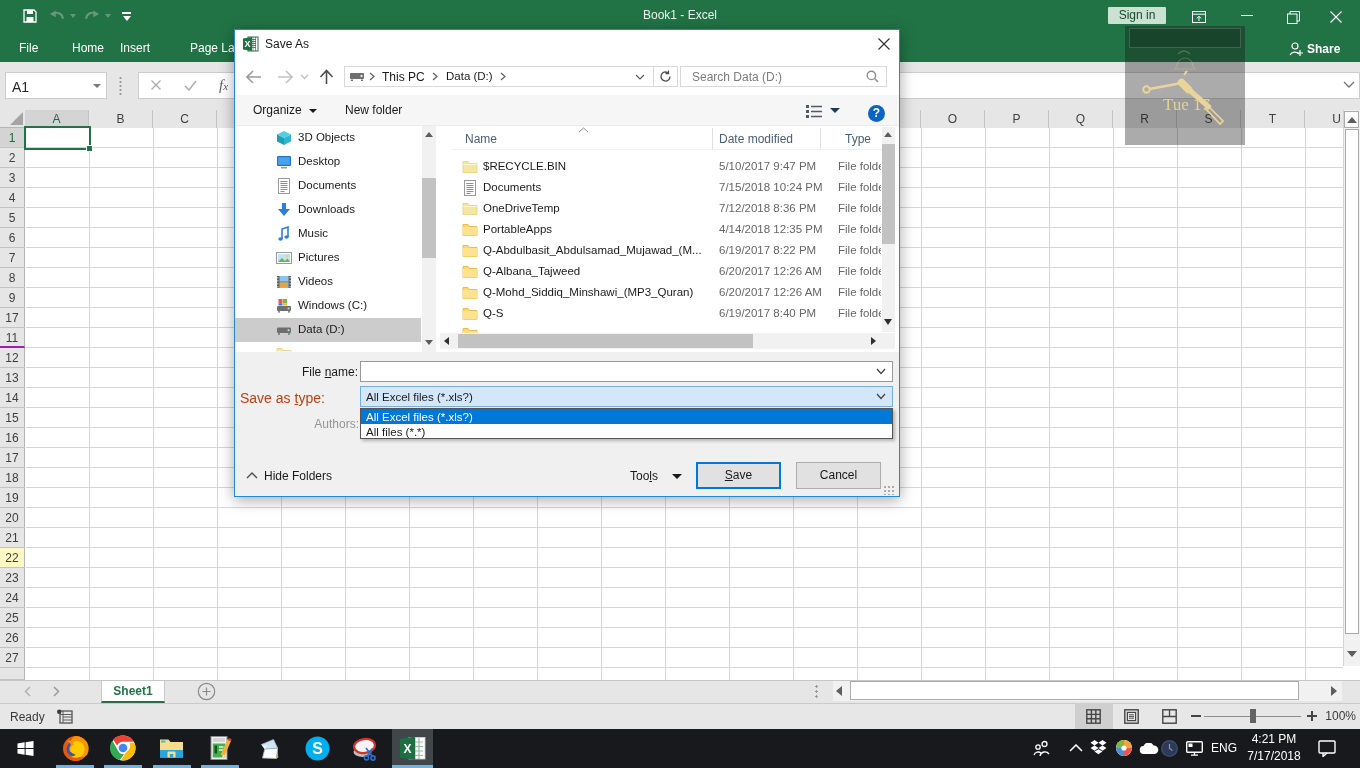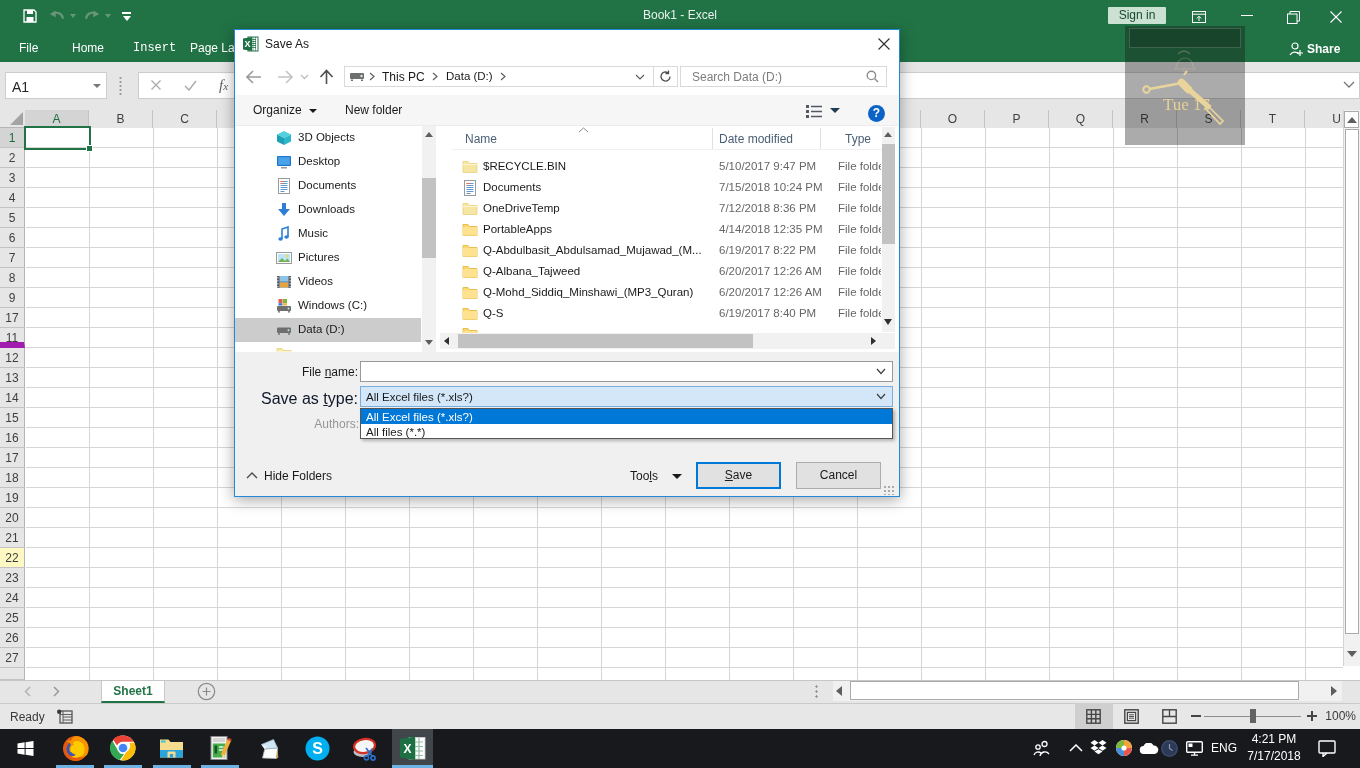--- a/index.html
+++ b/index.html
@@ -51,21 +51,21 @@
 </svg>
 
 <svg class="abs" style="left:1330px;top:11px" width="12" height="12" viewBox="0 0 12 12">
  <path d="M0.5 0.5 L11.5 11.5 M11.5 0.5 L0.5 11.5" stroke="#fff" stroke-width="1.1"></path>
 </svg>
 
 <div class="abs" style="left:0;top:32px;width:1360px;height:30px;background:#217346;"></div>
 <div class="abs" style="left:0;top:34px;width:1360px;height:30px;color:#fff;font-size:12px;line-height:28px;">
   <span class="abs" style="left:19px;">File</span>
   <span class="abs" style="left:72px;">Home</span>
-  <span class="abs" style="left:133px;font-family:Liberation Mono, monospace;">Insert</span>
+  <span class="abs" style="left:120px;">Insert</span>
   <span class="abs" style="left:190px;">Page Layout</span>
 </div>
 
 <svg class="abs" style="left:1288px;top:41px" width="16" height="16" viewBox="0 0 16 16">
  <circle cx="7" cy="5" r="3" fill="none" stroke="#fff" stroke-width="1.2"></circle>
  <path d="M2 14 a5.5 5.5 0 0 1 9 -1" fill="none" stroke="#fff" stroke-width="1.2"></path>
  <path d="M12 9 v6 M9 12 h6" stroke="#fff" stroke-width="1.2"></path>
 </svg>
 <div class="abs" style="left:1307px;top:42px;font-size:12px;font-weight:bold;color:#fff;">Share</div>
 
@@ -112,21 +112,21 @@
 <div class="abs" style="left:0;top:128px;width:25px;height:20px;background:#d4d4d4;border-right:1px solid #b5b5b5;border-bottom:1px solid #c3c3c3;font-size:12px;color:#1d6b40;text-align:center;line-height:20px;">1</div>
 <div class="abs" style="left:0;top:148px;width:25px;height:20px;background:#e6e6e6;border-right:1px solid #b5b5b5;border-bottom:1px solid #c3c3c3;font-size:12px;color:#3f3f3f;text-align:center;line-height:20px;">2</div>
 <div class="abs" style="left:0;top:168px;width:25px;height:20px;background:#e6e6e6;border-right:1px solid #b5b5b5;border-bottom:1px solid #c3c3c3;font-size:12px;color:#3f3f3f;text-align:center;line-height:20px;">3</div>
 <div class="abs" style="left:0;top:188px;width:25px;height:20px;background:#e6e6e6;border-right:1px solid #b5b5b5;border-bottom:1px solid #c3c3c3;font-size:12px;color:#3f3f3f;text-align:center;line-height:20px;">4</div>
 <div class="abs" style="left:0;top:208px;width:25px;height:20px;background:#e6e6e6;border-right:1px solid #b5b5b5;border-bottom:1px solid #c3c3c3;font-size:12px;color:#3f3f3f;text-align:center;line-height:20px;">5</div>
 <div class="abs" style="left:0;top:228px;width:25px;height:20px;background:#e6e6e6;border-right:1px solid #b5b5b5;border-bottom:1px solid #c3c3c3;font-size:12px;color:#3f3f3f;text-align:center;line-height:20px;">6</div>
 <div class="abs" style="left:0;top:248px;width:25px;height:20px;background:#e6e6e6;border-right:1px solid #b5b5b5;border-bottom:1px solid #c3c3c3;font-size:12px;color:#3f3f3f;text-align:center;line-height:20px;">7</div>
 <div class="abs" style="left:0;top:268px;width:25px;height:20px;background:#e6e6e6;border-right:1px solid #b5b5b5;border-bottom:1px solid #c3c3c3;font-size:12px;color:#3f3f3f;text-align:center;line-height:20px;">8</div>
 <div class="abs" style="left:0;top:288px;width:25px;height:20px;background:#e6e6e6;border-right:1px solid #b5b5b5;border-bottom:1px solid #c3c3c3;font-size:12px;color:#3f3f3f;text-align:center;line-height:20px;">9</div>
 <div class="abs" style="left:0;top:308px;width:25px;height:20px;background:#e6e6e6;border-right:1px solid #b5b5b5;border-bottom:1px solid #c3c3c3;font-size:12px;color:#3f3f3f;text-align:center;line-height:20px;">17</div>
-<div class="abs" style="left:0;top:328px;width:25px;height:20px;background:#e6e6e6;border-right:1px solid #b5b5b5;border-bottom:6px solid #a21caf;font-size:12px;color:#3f3f3f;text-align:center;line-height:20px;">11</div>
+<div class="abs" style="left:0;top:328px;width:25px;height:20px;background:#e6e6e6;border-right:1px solid #b5b5b5;border-bottom:2px solid #a21caf;font-size:12px;color:#3f3f3f;text-align:center;line-height:20px;">11</div>
 <div class="abs" style="left:0;top:348px;width:25px;height:20px;background:#e6e6e6;border-right:1px solid #b5b5b5;border-bottom:1px solid #c3c3c3;font-size:12px;color:#3f3f3f;text-align:center;line-height:20px;">12</div>
 <div class="abs" style="left:0;top:368px;width:25px;height:20px;background:#e6e6e6;border-right:1px solid #b5b5b5;border-bottom:1px solid #c3c3c3;font-size:12px;color:#3f3f3f;text-align:center;line-height:20px;">13</div>
 <div class="abs" style="left:0;top:388px;width:25px;height:20px;background:#e6e6e6;border-right:1px solid #b5b5b5;border-bottom:1px solid #c3c3c3;font-size:12px;color:#3f3f3f;text-align:center;line-height:20px;">14</div>
 <div class="abs" style="left:0;top:408px;width:25px;height:20px;background:#e6e6e6;border-right:1px solid #b5b5b5;border-bottom:1px solid #c3c3c3;font-size:12px;color:#3f3f3f;text-align:center;line-height:20px;">15</div>
 <div class="abs" style="left:0;top:428px;width:25px;height:20px;background:#e6e6e6;border-right:1px solid #b5b5b5;border-bottom:1px solid #c3c3c3;font-size:12px;color:#3f3f3f;text-align:center;line-height:20px;">16</div>
 <div class="abs" style="left:0;top:448px;width:25px;height:20px;background:#e6e6e6;border-right:1px solid #b5b5b5;border-bottom:1px solid #c3c3c3;font-size:12px;color:#3f3f3f;text-align:center;line-height:20px;">17</div>
 <div class="abs" style="left:0;top:468px;width:25px;height:20px;background:#e6e6e6;border-right:1px solid #b5b5b5;border-bottom:1px solid #c3c3c3;font-size:12px;color:#3f3f3f;text-align:center;line-height:20px;">18</div>
 <div class="abs" style="left:0;top:488px;width:25px;height:20px;background:#e6e6e6;border-right:1px solid #b5b5b5;border-bottom:1px solid #c3c3c3;font-size:12px;color:#3f3f3f;text-align:center;line-height:20px;">19</div>
 <div class="abs" style="left:0;top:508px;width:25px;height:20px;background:#e6e6e6;border-right:1px solid #b5b5b5;border-bottom:1px solid #c3c3c3;font-size:12px;color:#3f3f3f;text-align:center;line-height:20px;">20</div>
 <div class="abs" style="left:0;top:528px;width:25px;height:20px;background:#e6e6e6;border-right:1px solid #b5b5b5;border-bottom:1px solid #c3c3c3;font-size:12px;color:#3f3f3f;text-align:center;line-height:20px;">21</div>
@@ -413,21 +413,21 @@
 <div class="abs" style="left:444px;top:337px;width:0;height:0;border-top:4px solid transparent;border-bottom:4px solid transparent;border-right:5px solid #2f2f2f;"></div>
 <div class="abs" style="left:458px;top:334px;width:295px;height:14px;background:#c2c2c2;"></div>
 <div class="abs" style="left:871px;top:337px;width:0;height:0;border-top:4px solid transparent;border-bottom:4px solid transparent;border-left:5px solid #2f2f2f;"></div>
 
 <div class="abs" style="left:235px;top:352px;width:664px;height:144px;background:#f0f0f0;"></div>
 <div class="abs" style="left:240px;top:365px;width:118px;text-align:right;font-size:12px;color:#1a1a1a;">File <span style="text-decoration:underline">n</span>ame:</div>
 <div class="abs" style="left:360px;top:361px;width:533px;height:21px;background:#fff;border:1px solid #999;"></div>
 <svg class="abs" style="left:876px;top:368px" width="10" height="7" viewBox="0 0 10 7">
     <path d="M1 1 L5 5.5 L9 1" fill="none" stroke="#3f3f3f" stroke-width="1.2"></path>
   </svg>
-<div class="abs" style="left:240px;top:390px;width:118px;text-align:right;font-size:16px;color:#0f172a;">Save as <span style="text-decoration:underline">t</span>ype:</div>
+<div class="abs" style="left:240px;top:390px;width:118px;text-align:left;font-size:14px;color:#c2410c;">Save as <span style="text-decoration:underline">t</span>ype:</div>
 <div class="abs" style="left:360px;top:386px;width:533px;height:21px;background:#d3e7f9;border:1px solid #78aedd;"></div>
 <div class="abs" style="left:366px;top:391px;font-size:11.5px;color:#1a1a1a;">All Excel files (*.xls?)</div>
 <svg class="abs" style="left:876px;top:393px" width="10" height="7" viewBox="0 0 10 7">
     <path d="M1 1 L5 5.5 L9 1" fill="none" stroke="#3f3f3f" stroke-width="1.2"></path>
   </svg>
 <div class="abs" style="left:239px;top:417px;width:120px;text-align:right;font-size:12px;color:#959595;">Authors:</div>
 <div class="abs" style="left:360px;top:408px;width:533px;height:31px;background:#fff;border:1px solid #555;box-shadow:2px 2px 3px rgba(0,0,0,0.25);"></div>
 <div class="abs" style="left:361px;top:409px;width:531px;height:15px;background:#0078d7;"></div>
 <div class="abs" style="left:366px;top:410.5px;font-size:11.5px;color:#fff;">All Excel files (*.xls?)</div>
 <div class="abs" style="left:366px;top:425.5px;font-size:11.5px;color:#1a1a1a;">All files (*.*)</div>

